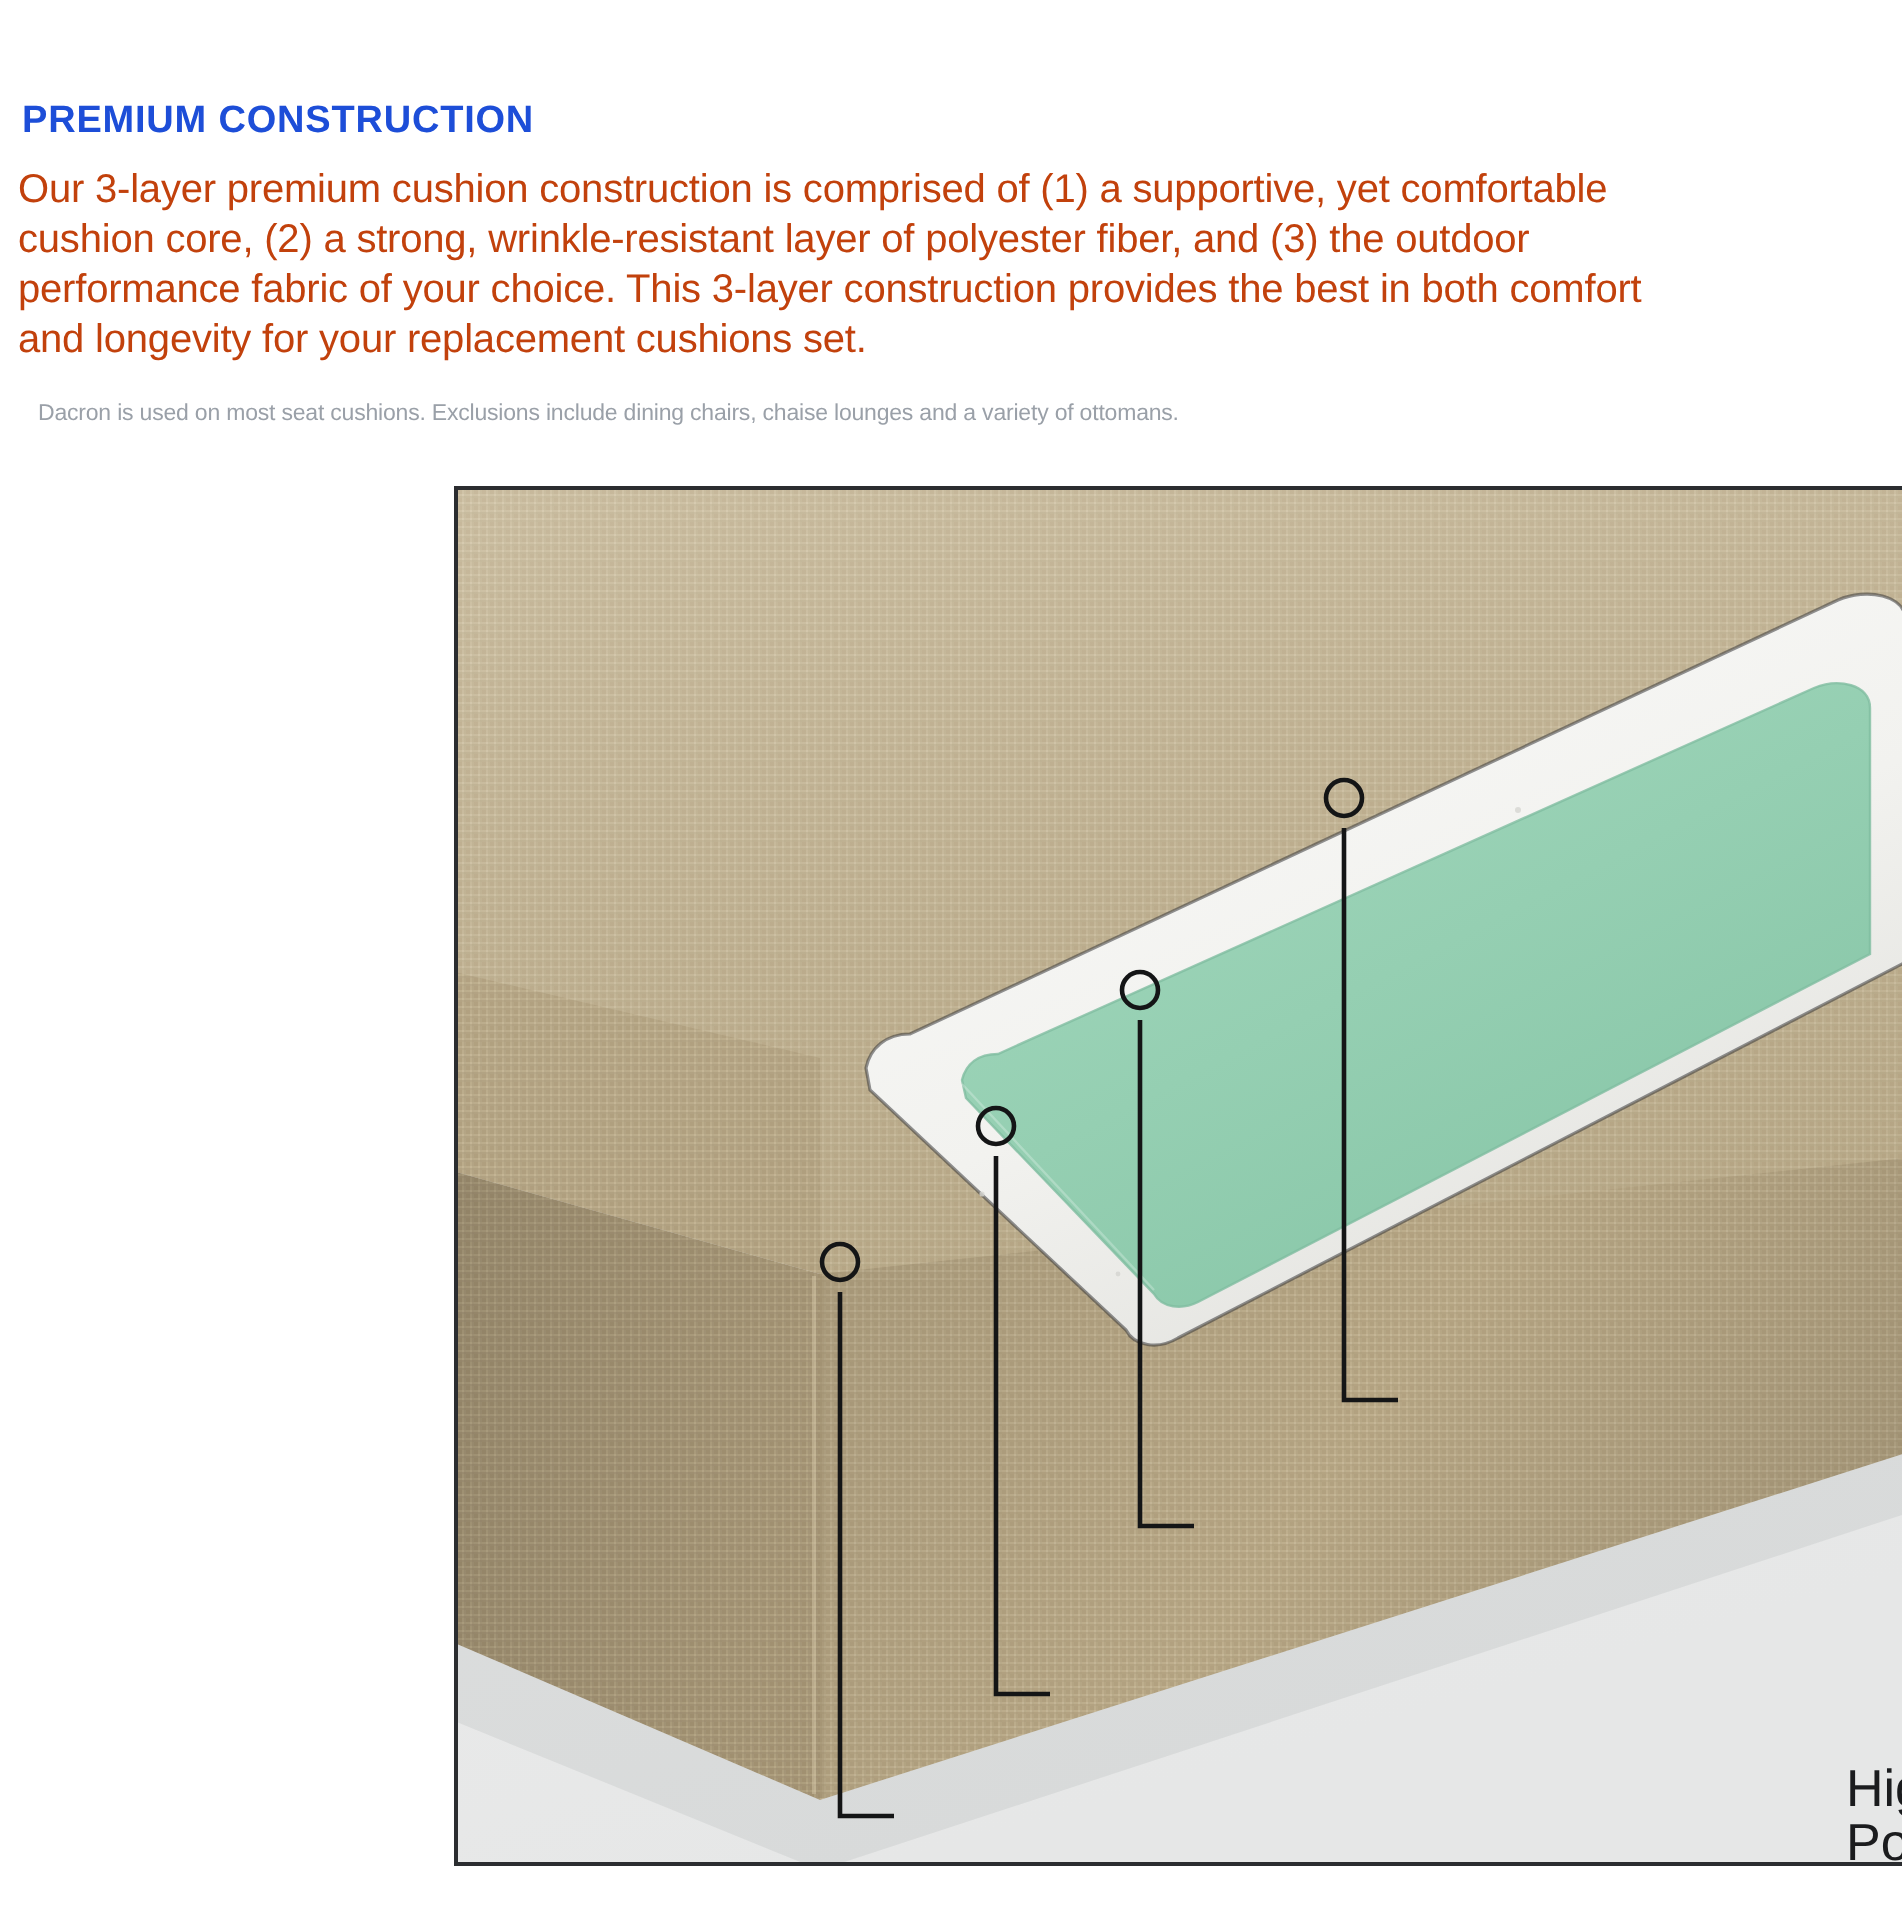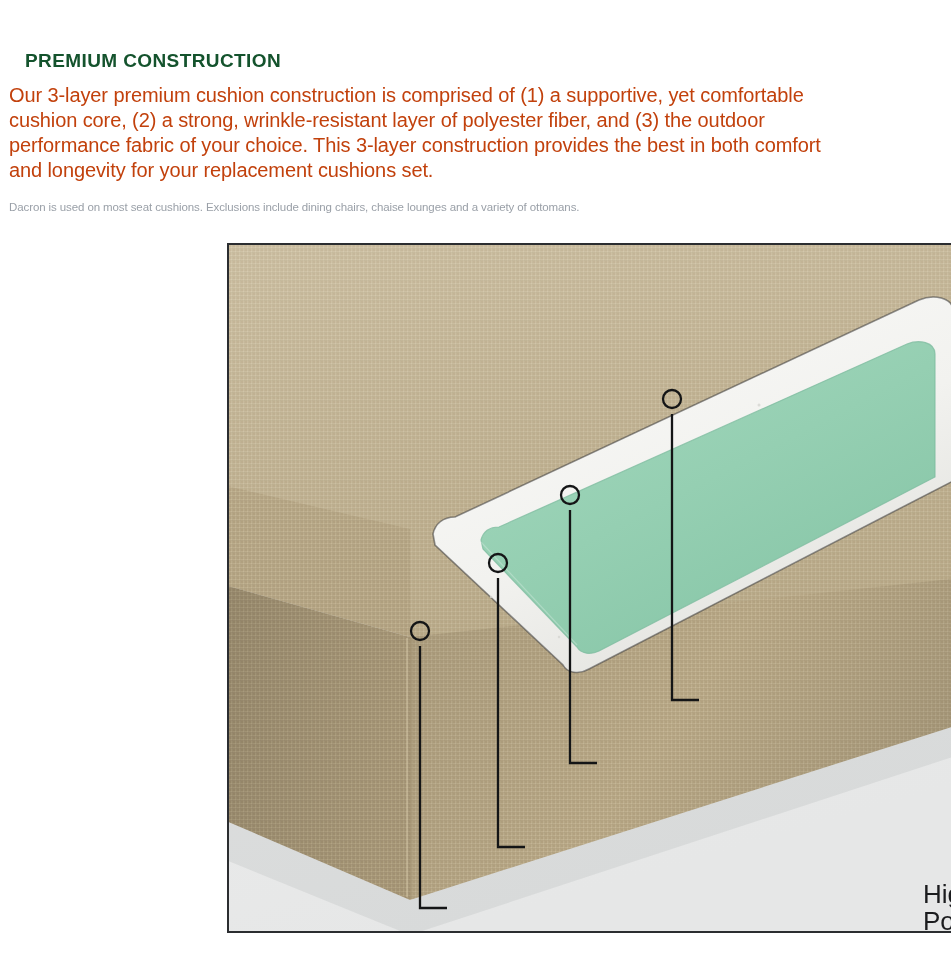--- a/index.html
+++ b/index.html
@@ -28,37 +28,37 @@
     position: absolute;
     left: 9px;
     top: 50px;
     width: 880px;
   }
 
   .section-heading {
     font-size: 19px;
     font-weight: bold;
     letter-spacing: 0.4px;
-    color: #14532d;
-    margin: 0 0 11px 16px;
+    color: #1d4ed8;
+    margin: 0 0 11px 2px;
     line-height: 1.15;
   }
 
   .section-body {
     font-size: 20px;
     line-height: 25px;
     color: #c2410c;
     margin: 0;
     width: 820px;
     letter-spacing: -0.1px;
   }
 
   .fine-print {
     position: absolute;
-    left: 9px;
+    left: 19px;
     top: 200px;
     font-size: 11.5px;
     line-height: 14px;
     color: #9aa0a8;
     letter-spacing: -0.1px;
     margin: 0;
     white-space: nowrap;
   }
 
   

